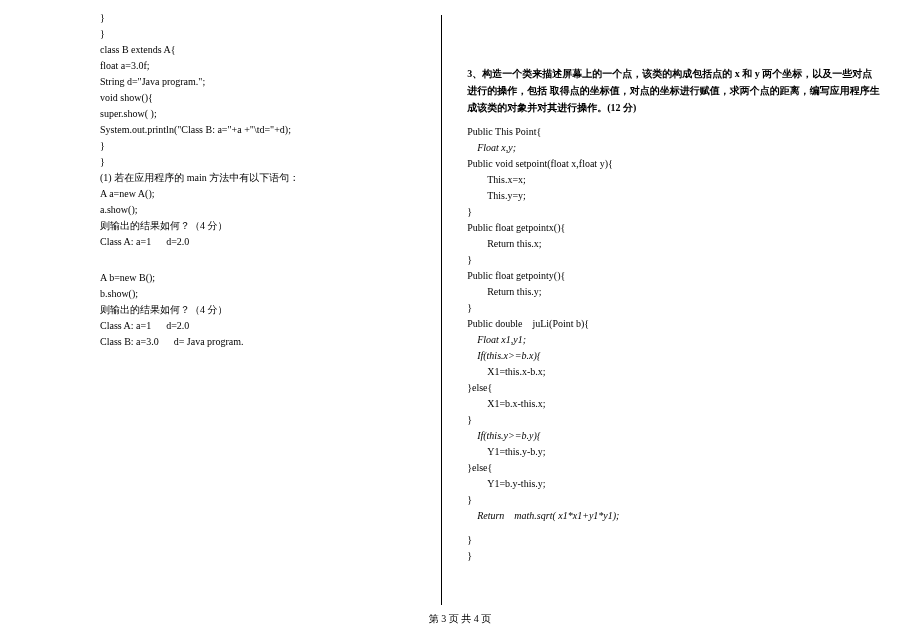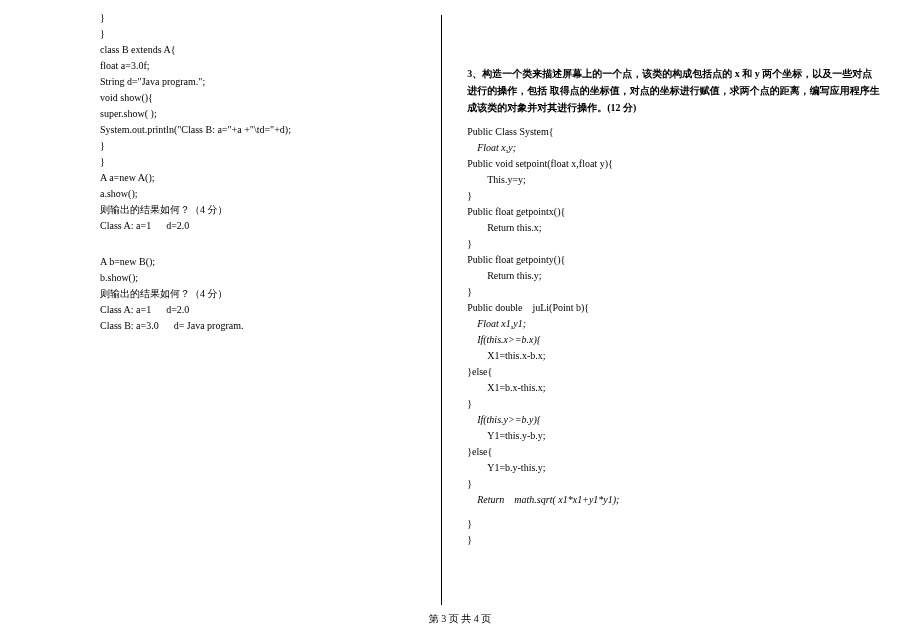--- a/index.html
+++ b/index.html
@@ -79,41 +79,43 @@
     <div class="code-line">}</div>
     <div class="code-line">}</div>
     <div class="code-line">class B extends A{</div>
     <div class="code-line">float a=3.0f;</div>
     <div class="code-line">String d="Java program.";</div>
     <div class="code-line">void show(){</div>
     <div class="code-line">super.show( );</div>
     <div class="code-line">System.out.println("Class B: a="+a +"\td="+d);</div>
     <div class="code-line">}</div>
     <div class="code-line">}</div>
+    <div class="text-line">(1) 若在应用程序的 main  方法中有以下语句：</div>
     <div class="code-line">A a=new A();</div>
     <div class="code-line">a.show();</div>
     <div class="text-line">则输出的结果如何？（4 分）</div>
     <div class="code-line">Class A: a=1      d=2.0</div>
     <div class="spacer-medium"></div>
     <div class="code-line">A b=new B();</div>
     <div class="code-line">b.show();</div>
     <div class="text-line">则输出的结果如何？（4 分）</div>
     <div class="code-line">Class A: a=1      d=2.0</div>
     <div class="code-line">Class B: a=3.0      d= Java program.</div>
     <div class="spacer-large"></div>
   </div>
 
   <div class="divider"></div>
 
   <div class="right-column">
     <div class="text-line" style="line-height:1.7;font-weight:bold;">3、构造一个类来描述屏幕上的一个点，该类的构成包括点的 x 和 y 两个坐标，以及一些对点进行的操作，包括  取得点的坐标值，对点的坐标进行赋值，求两个点的距离，编写应用程序生成该类的对象并对其进行操作。(12 分)  </div>
     <div class="spacer-small"></div>
-    <div class="code-line">Public Class System{</div>
+    <div class="code-line">Public This Point{</div>
     <div class="code-line indent-1">Float x,y;</div>
     <div class="code-line">Public void setpoint(float x,float y){</div>
+    <div class="code-line indent-2">This.x=x;</div>
     <div class="code-line indent-2">This.y=y;</div>
     <div class="code-line">}</div>
     <div class="code-line">Public float getpointx(){</div>
     <div class="code-line indent-2">Return this.x;</div>
     <div class="code-line">}</div>
     <div class="code-line">Public float getpointy(){</div>
     <div class="code-line indent-2">Return this.y;</div>
     <div class="code-line">}</div>
     <div class="code-line">Public double    juLi(Point b){</div>
     <div class="code-line indent-1">Float x1,y1;</div>

